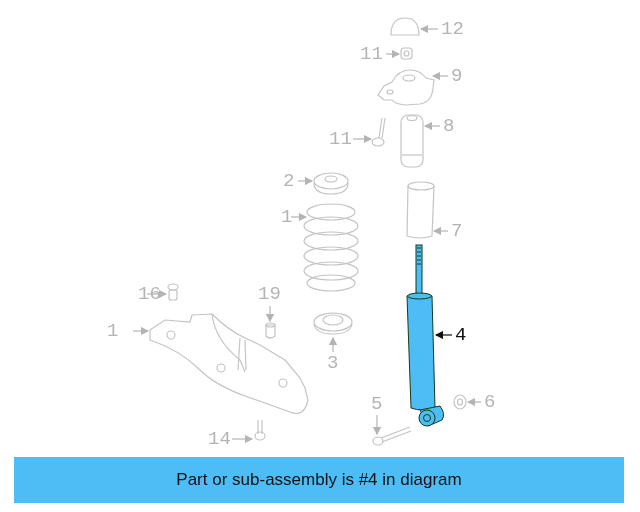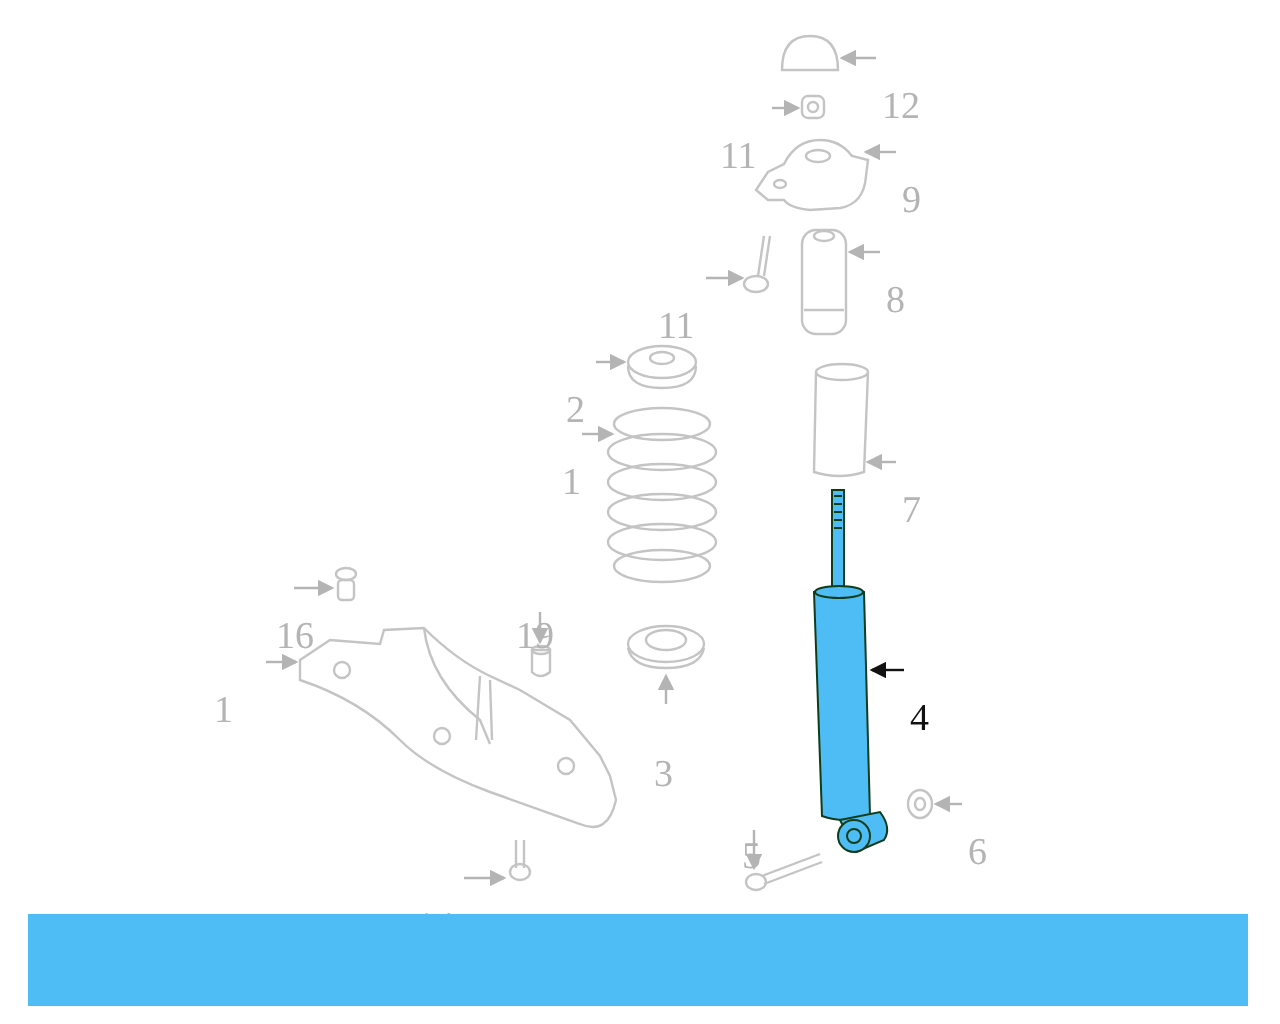--- a/index.html
+++ b/index.html
@@ -1,18 +1,18 @@
 <!DOCTYPE html>
 <html><head>
 <meta charset="utf-8">
 <style>
   html, body { margin:0; padding:0; background:#ffffff; }
   body { width:640px; height:512px; position:relative; overflow:hidden; font-family:"Liberation Sans", sans-serif; }
   #diagram { position:absolute; left:0; top:0; width:640px; height:512px; }
-  .callout { position:absolute; font-family:Liberation Serif, serif; font-size:19px; color:#b4b4b4; line-height:1;margin-top:24px; }
+  .callout { position:absolute; font-family:Liberation Mono, monospace; font-size:19px; color:#b4b4b4; line-height:1; }
   .callout.hl { color:#111111; }
   .banner { position:absolute; left:14px; top:457px; width:610px; height:46px; background:#4fbdf5;
             display:flex; flex-direction:column; align-items:center; justify-content:center; }
   .banner span { font-family:"Liberation Sans", sans-serif; font-size:17px; color:#111; line-height:20px; }
 </style>
 </head>
 <body>
 
 <svg id="diagram" viewBox="0 0 640 512" xmlns="http://www.w3.org/2000/svg">
   <defs>
@@ -160,13 +160,14 @@
 <span class="callout" style="left:258px;top:285px;">19</span>
 <span class="callout" style="left:138px;top:285px;">16</span>
 <span class="callout" style="left:107px;top:322px;">1</span>
 <span class="callout hl" style="left:455px;top:326px;">4</span>
 <span class="callout" style="left:327px;top:354px;">3</span>
 <span class="callout" style="left:371px;top:395px;">5</span>
 <span class="callout" style="left:484px;top:393px;">6</span>
 <span class="callout" style="left:208px;top:430px;text-align:center;">14</span>
 
 <div class="banner">
+  <span>Part or sub-assembly is #4 in diagram</span>
 </div>
 
 </body></html>

